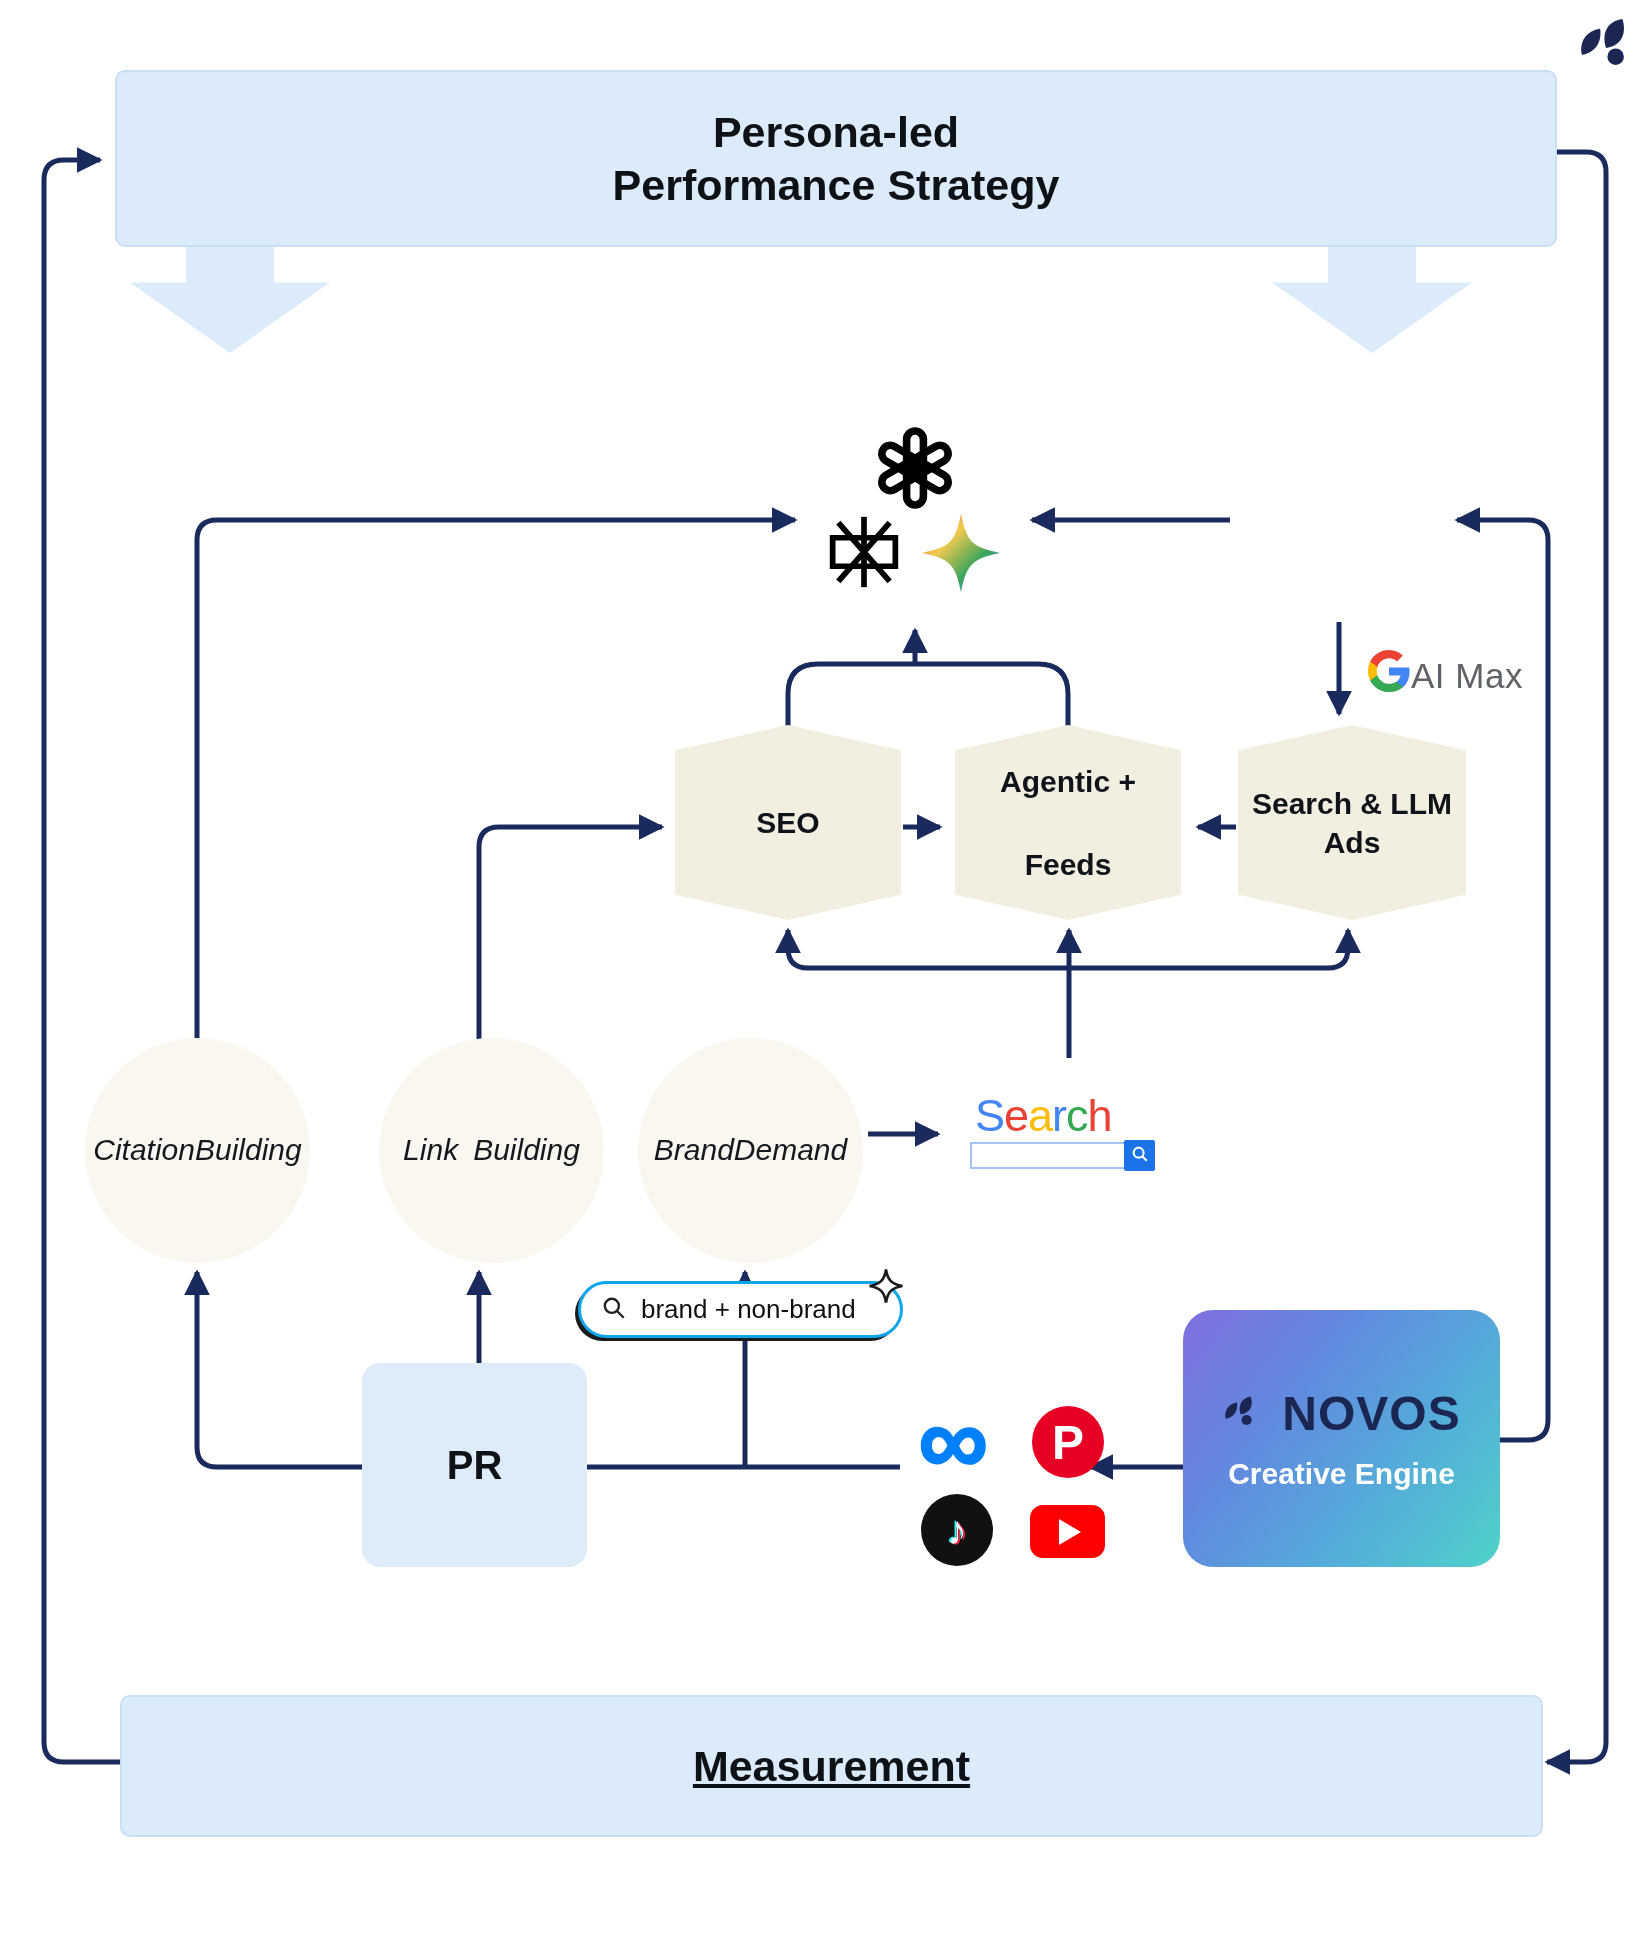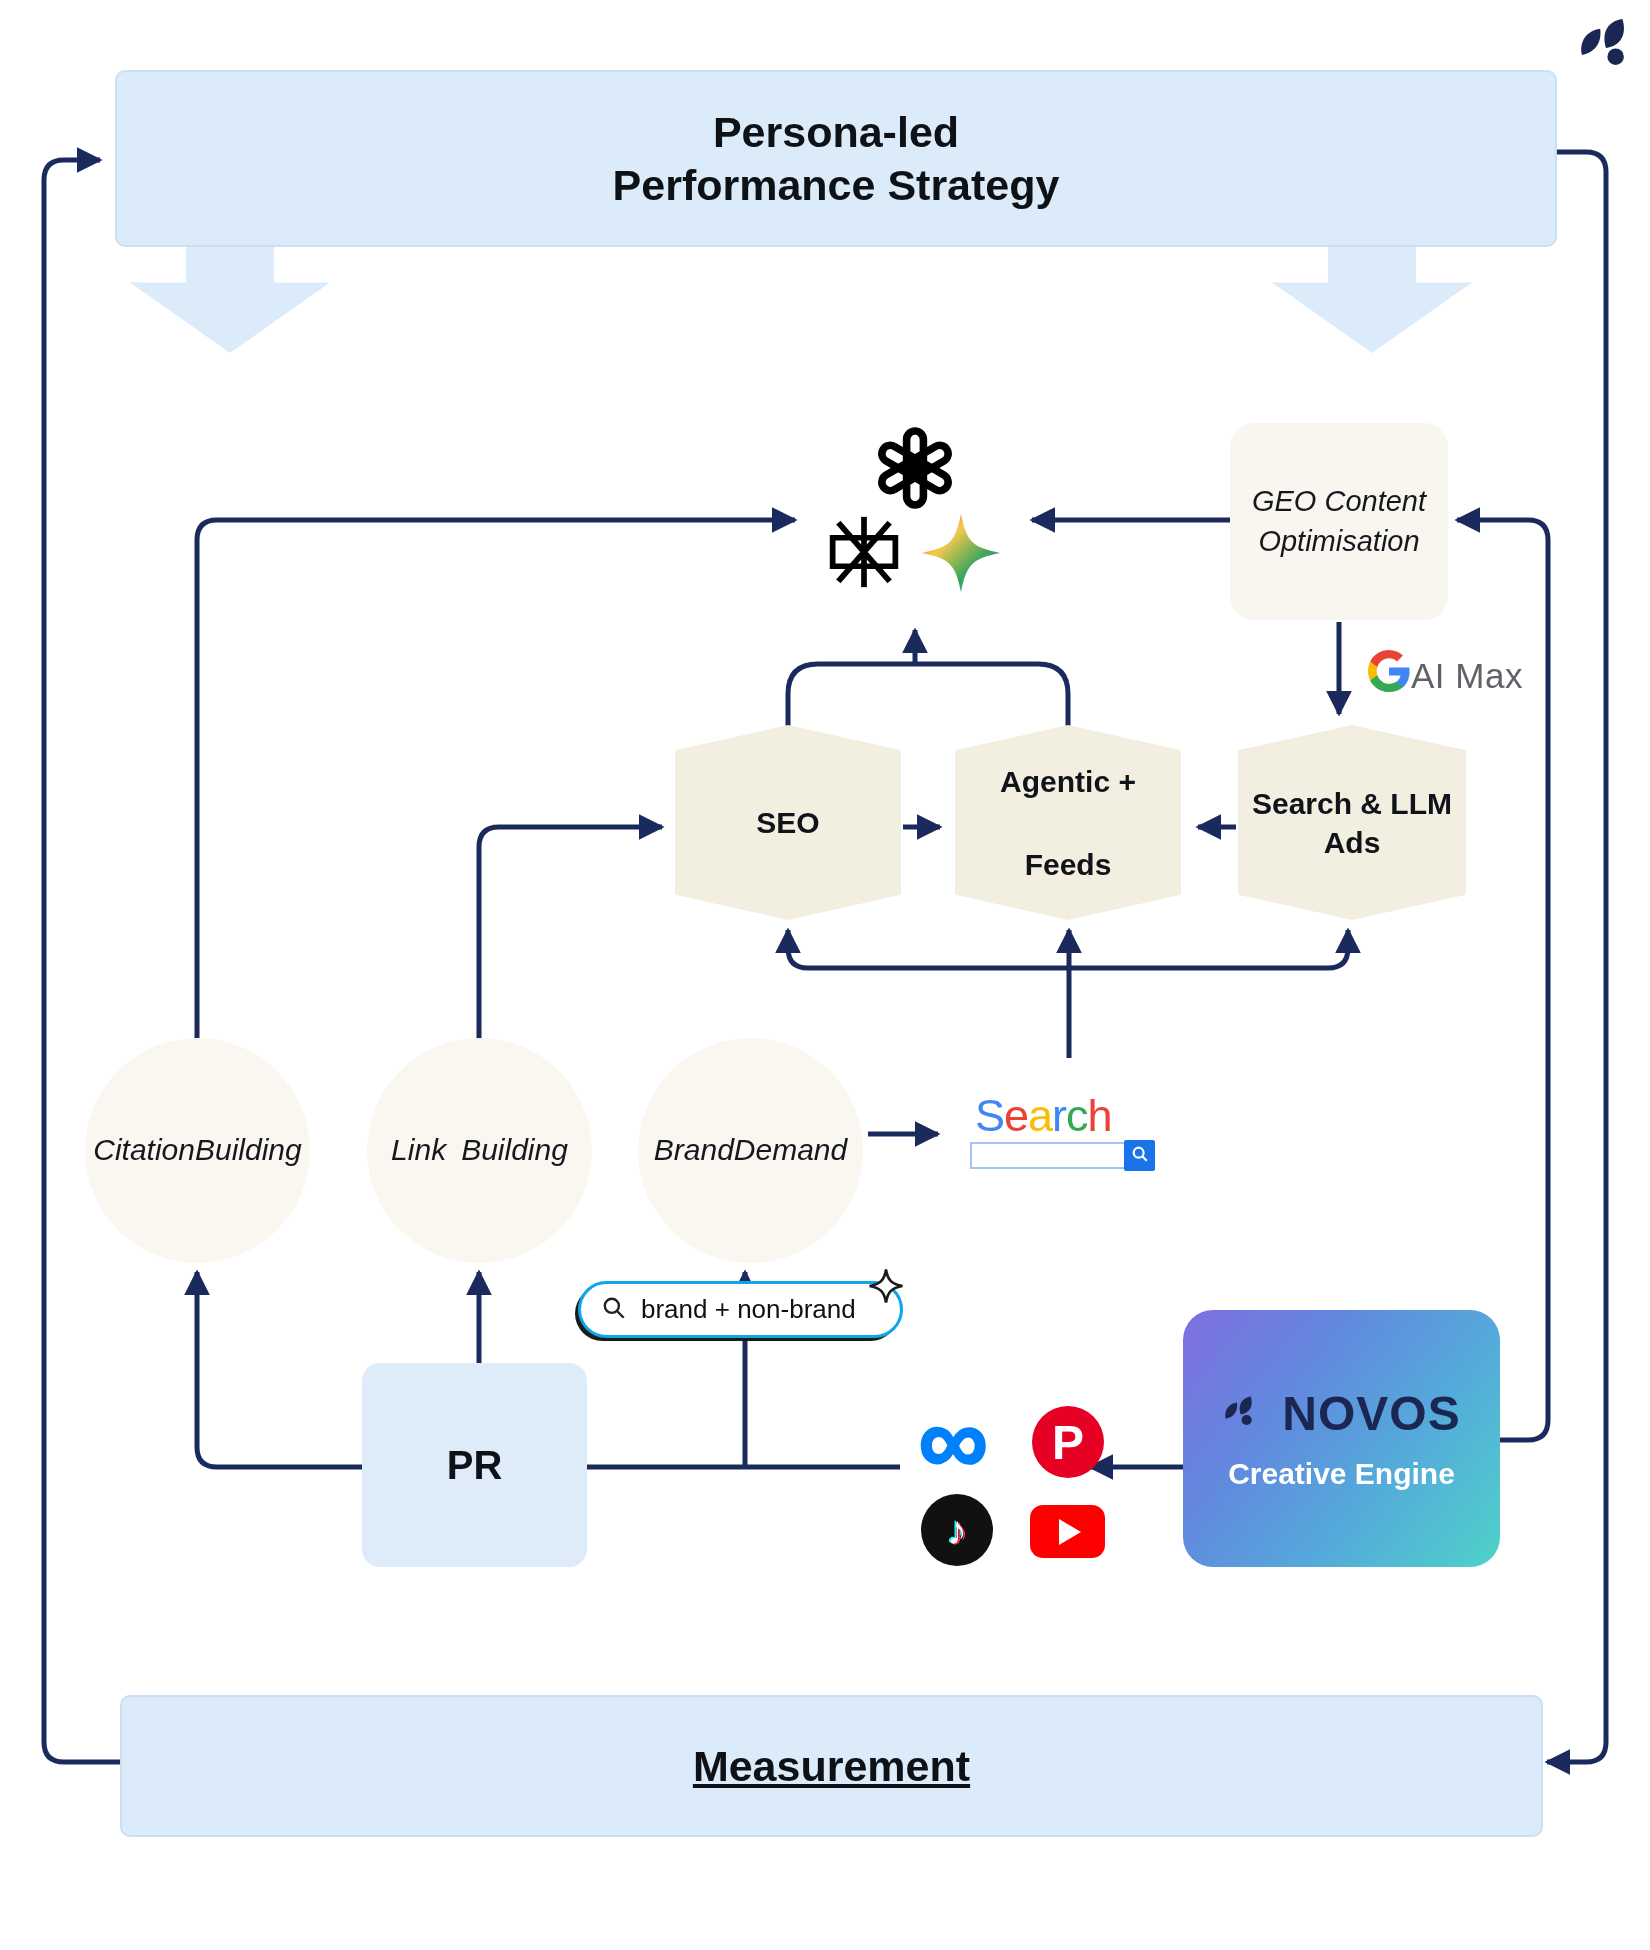--- a/index.html
+++ b/index.html
@@ -49,21 +49,21 @@
   #hex-agentic { left:955px; width:226px;gap:44px; }
   #hex-ads { left:1238px; width:228px; }
 
   
   .circle {
     top:1038px; width:225px; height:225px; border-radius:50%; background:#F9F7F0;
     display:flex; flex-direction:row; align-items:center; justify-content:center;
     font-style:italic; font-size:30px; color:#16181D; line-height:1.35; text-align:center;
   }
   #circle-citation { left:85px; }
-  #circle-link { left:367px;gap:15px; }
+  #circle-link { left:379px;gap:15px; }
   #circle-brand { left:638px; }
 
   
   #search-logo { left:975px; top:1090px; width:175px; text-align:left; font-weight:normal; font-size:45px; letter-spacing:-1px; }
   #search-input {
     left:970px; top:1142px; width:154px; height:27px; background:#fff;
     border:2px solid #A3C3F8; border-right:none;
   }
   #search-button {
     left:1124px; top:1140px; width:31px; height:31px; background:#1A73E8; border-radius:2px;
@@ -210,24 +210,20 @@
           <stop offset="0%" stop-color="#E8453C"></stop>
           <stop offset="34%" stop-color="#F2C94C"></stop>
           <stop offset="66%" stop-color="#3BA55D"></stop>
           <stop offset="100%" stop-color="#4B8EF7"></stop>
         </linearGradient>
       </defs>
       <path fill="url(#gemGrad)" d="M0 -42 C6 -12 12 -6 42 0 C12 6 6 12 0 42 C-6 12 -12 6 -42 0 C-12 -6 -6 -12 0 -42 Z"></path>
     </svg>
   </div>
 
-  <div class="node" id="geo-box">
-    <div>GEO Content</div>
-    <div>Optimisation</div>
-  </div>
 
   <div class="node" id="ai-max">
     <span>
       <svg width="42" height="42" viewBox="0 0 48 48">
         <path fill="#4285F4" d="M47.5 24.5c0-1.6-.1-3.1-.4-4.6H24v9.3h13.2c-.6 3-2.3 5.6-4.9 7.3v6h7.9c4.6-4.3 7.3-10.6 7.3-18z"></path>
         <path fill="#34A853" d="M24 48c6.5 0 11.9-2.1 15.9-5.8l-7.9-6c-2.2 1.5-5 2.4-8 2.4-6.2 0-11.4-4.2-13.3-9.8H2.5v6.2C6.5 42.6 14.7 48 24 48z"></path>
         <path fill="#FBBC05" d="M10.7 28.7c-.5-1.5-.8-3-.8-4.7s.3-3.2.8-4.7v-6.2H2.5C.9 16.5 0 20.1 0 24s.9 7.5 2.5 10.9l8.2-6.2z"></path>
         <path fill="#EA4335" d="M24 9.5c3.5 0 6.7 1.2 9.1 3.6l6.8-6.8C35.9 2.4 30.5 0 24 0 14.7 0 6.5 5.4 2.5 13.1l8.2 6.2c1.9-5.6 7.1-9.8 13.3-9.8z"></path>
       </svg>
     </span>

